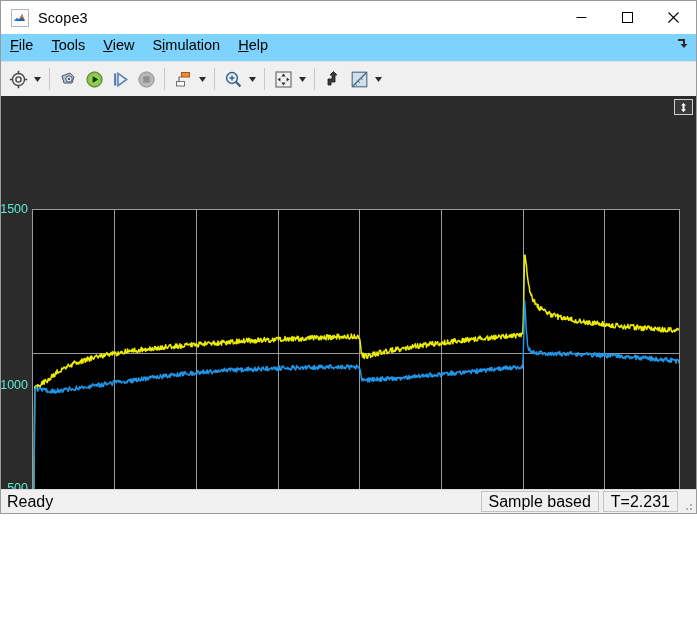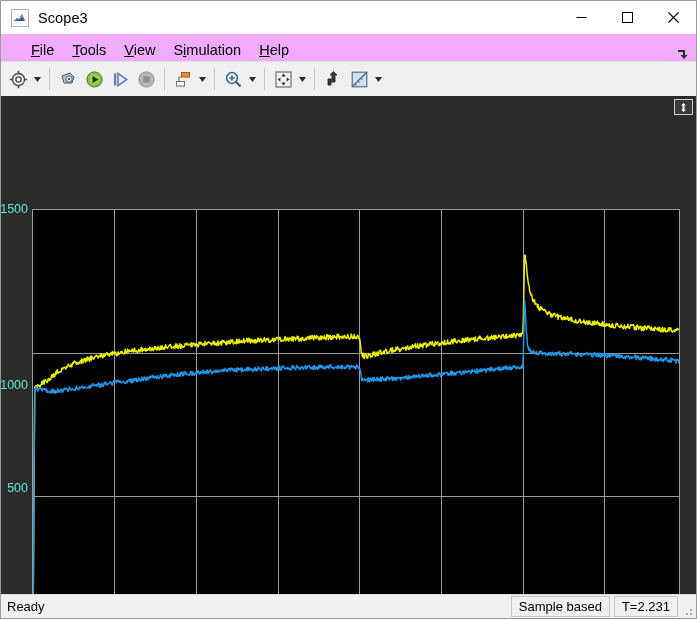--- a/index.html
+++ b/index.html
@@ -11,21 +11,21 @@
     width: 697px;
     height: 619px;
     font-family: "Liberation Sans", sans-serif;
     overflow: hidden;
     -webkit-font-smoothing: antialiased;
   }
 
   
   #app-window {
     width: 697px;
-    height: 619px;
+    height: 514px;
     display: flex;
     flex-direction: column;
     background: #f0f0f0;
     border: 1px solid #9a9a9a;
     box-sizing: border-box;
     position: relative;
   }
 
   
   #title-bar {
@@ -65,24 +65,24 @@
     display: flex;
     align-items: center;
     justify-content: center;
     cursor: default;
   }
 
   
   #menu-bar {
     height: 27px;
     min-height: 27px;
-    background: #f0abfc;
-    display: flex;
-    align-items: flex-end;
-    padding-left: 21px;
+    background: #7dd3fc;
+    display: flex;
+    align-items: flex-start;
+    padding-left: 0;
     box-sizing: border-box;
     position: relative;
   }
   .menu-item {
     font-size: 14.5px;
     color: #000000;
     padding: 3px 9px 3px 9px;
     cursor: default;
     white-space: nowrap;
   }
@@ -202,30 +202,30 @@
     height: 24px;
     min-height: 24px;
     background: #f0f0f0;
     border-top: 1px solid #dcdcdc;
     display: flex;
     align-items: center;
     padding: 0 2px 0 6px;
     box-sizing: border-box;
   }
   #status-message {
-    font-size: 13px;
+    font-size: 16px;
     color: #000000;
   }
   .status-panel {
     margin-left: 4px;
     height: 21px;
     display: flex;
     align-items: center;
     padding: 0 7px;
-    font-size: 13px;
+    font-size: 16px;
     color: #000000;
     border: 1px solid #c4c4c4;
     background: #f0f0f0;
     box-sizing: border-box;
     white-space: nowrap;
   }
   #status-right {
     margin-left: auto;
     display: flex;
     align-items: center;

